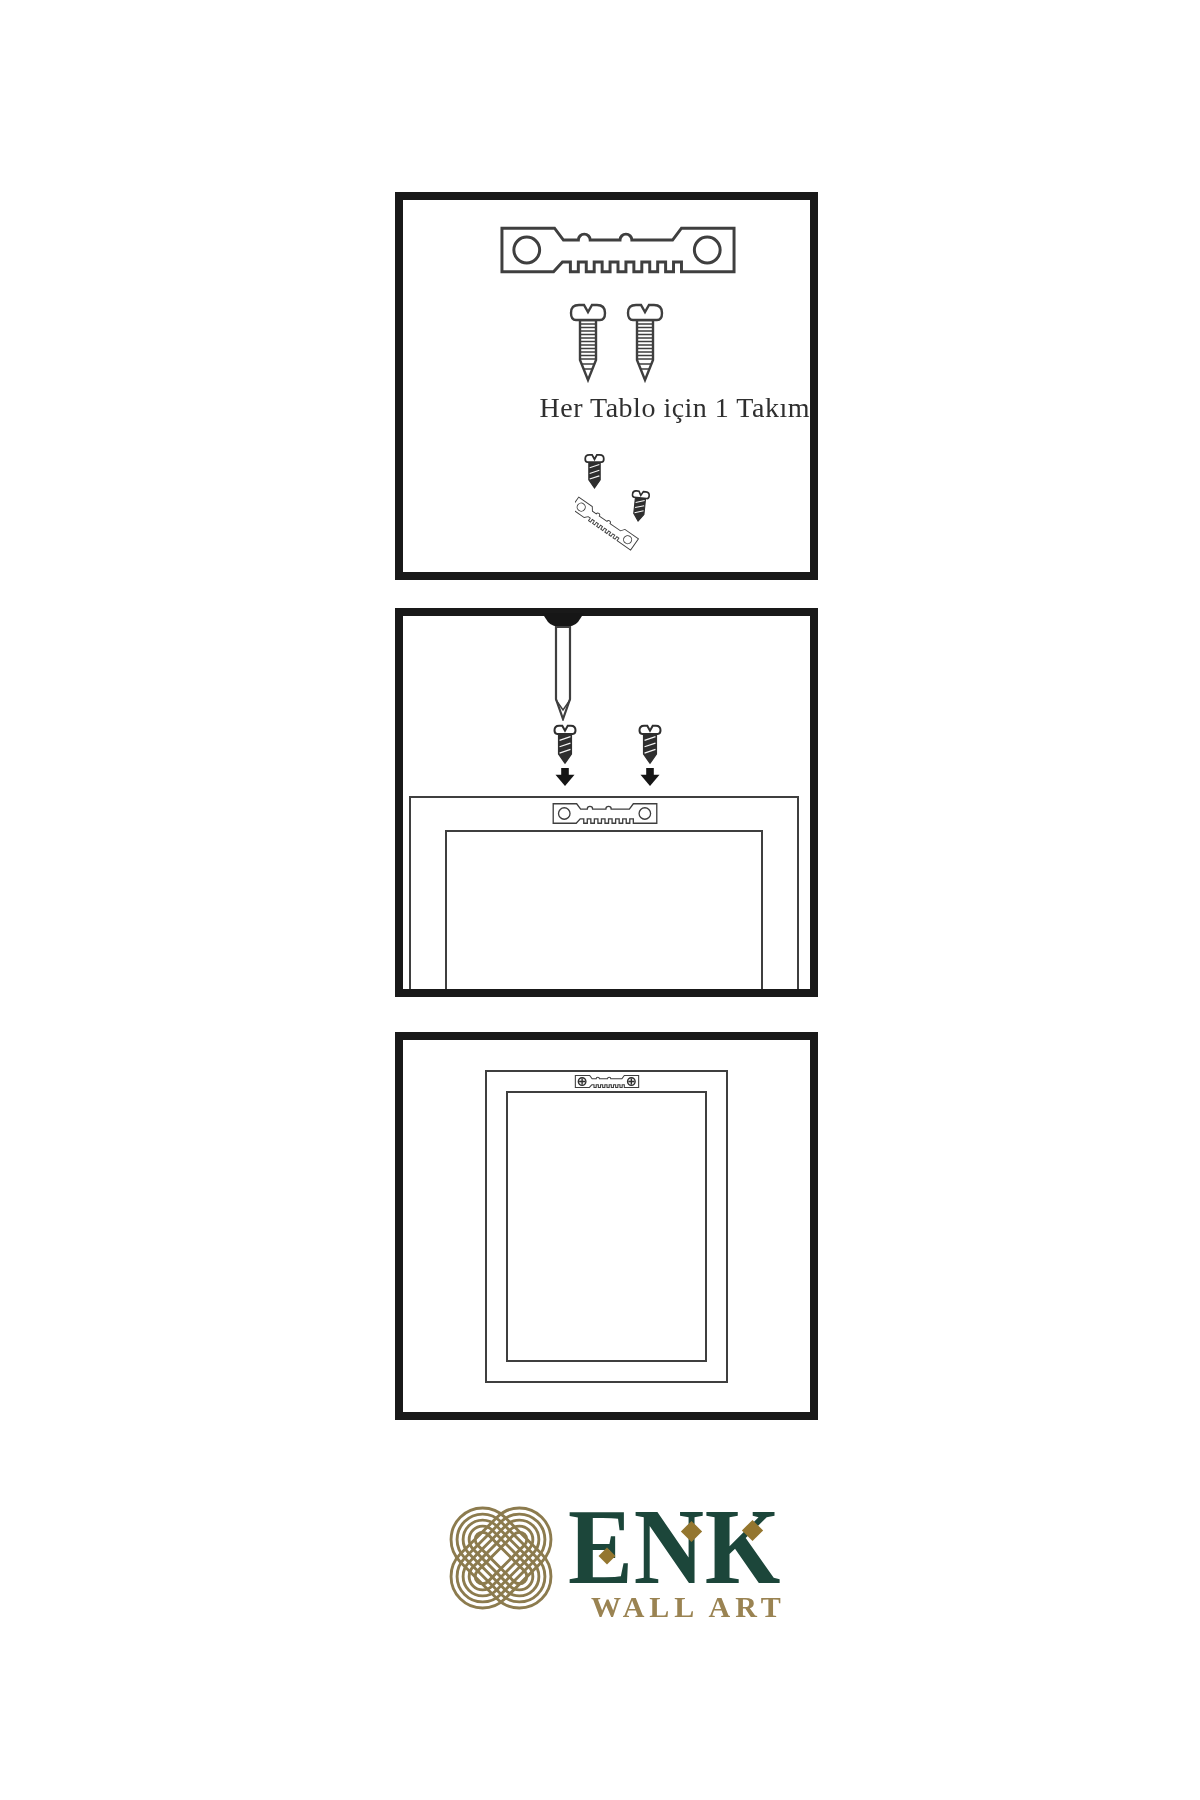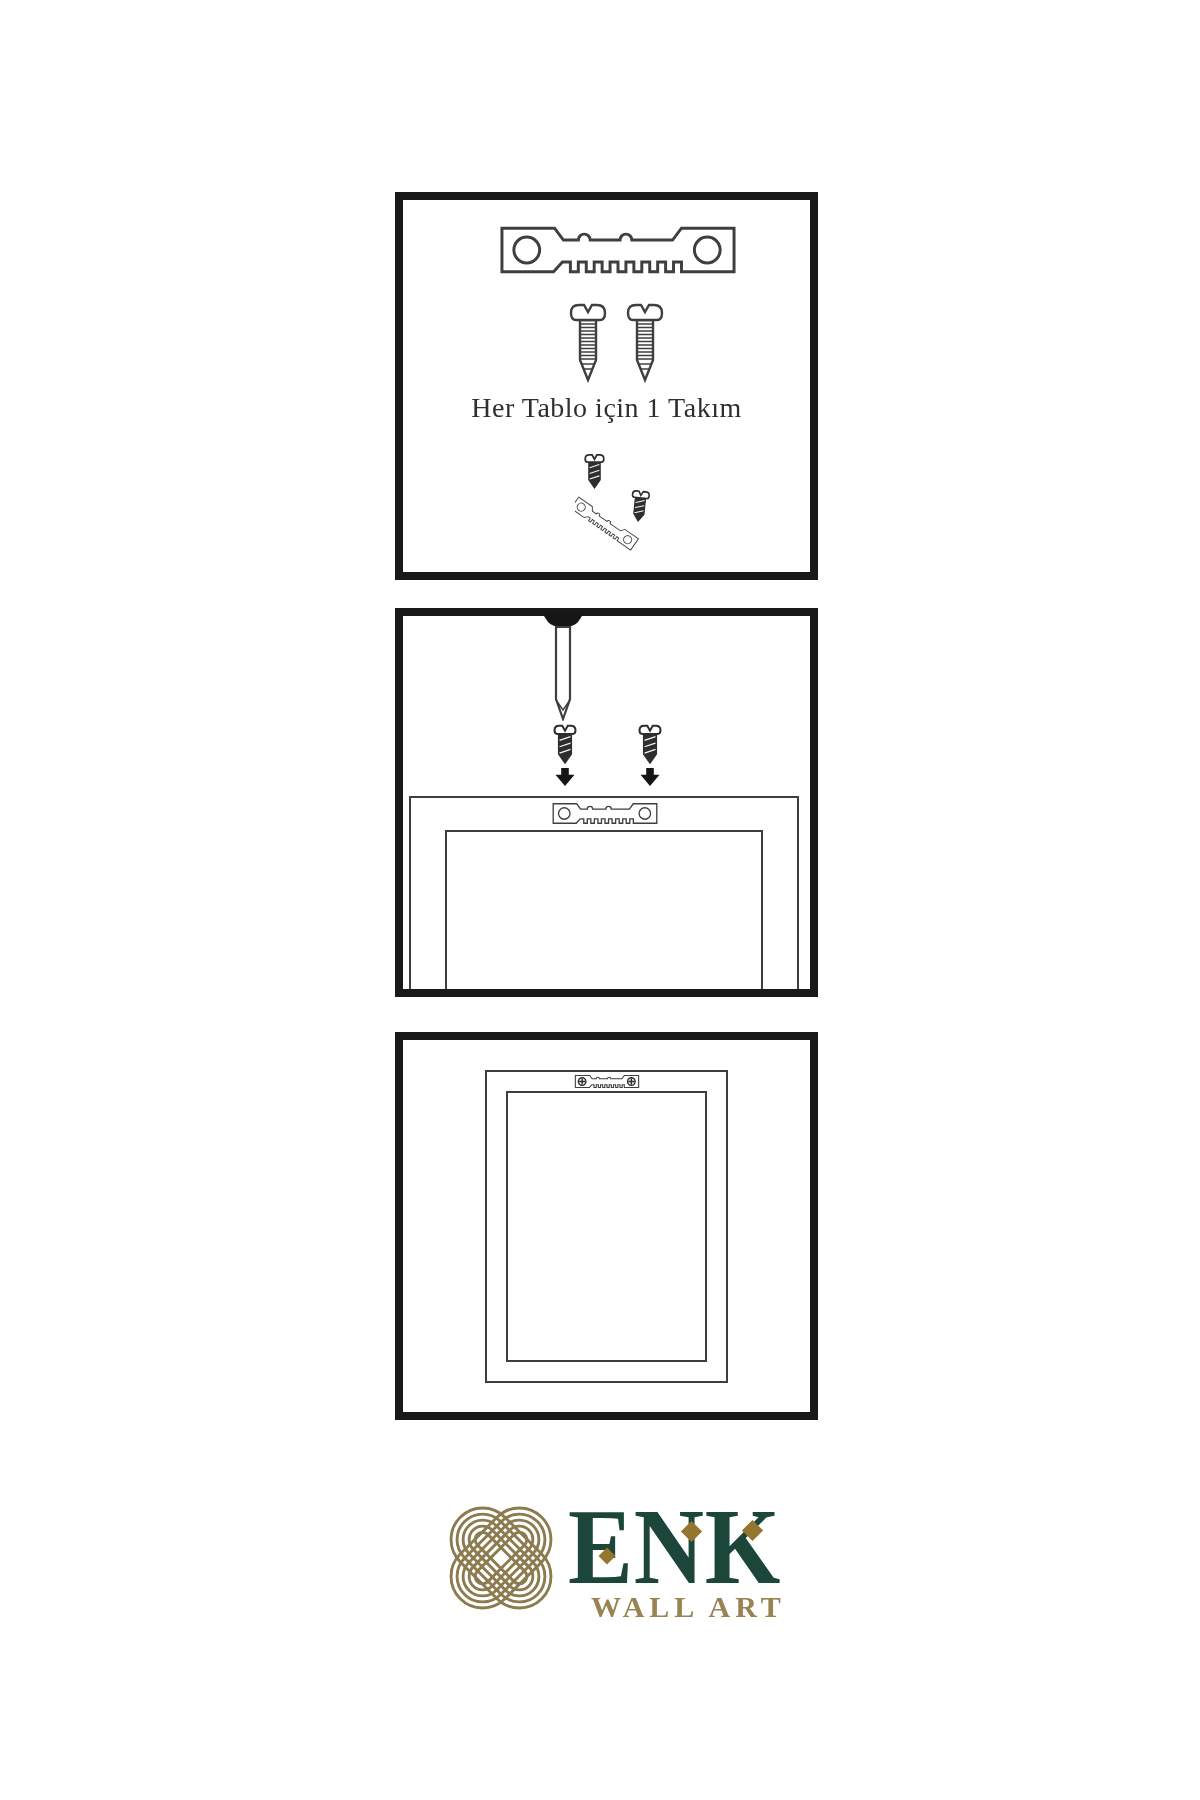--- a/index.html
+++ b/index.html
@@ -3,21 +3,21 @@
 <meta charset="utf-8">
 <style>
   html,body{margin:0;padding:0;background:#ffffff;}
   #canvas{position:relative;width:1200px;height:1800px;background:#ffffff;overflow:hidden;
           font-family:"Liberation Serif","DejaVu Serif",serif;}
   .abs{position:absolute;}
   .panel{position:absolute;left:395px;width:423px;border:8px solid #191919;background:#ffffff;box-sizing:border-box;}
   #panel-kit{top:192px;height:388px;}
   #panel-mounting{top:608px;height:389px;}
   #panel-mounted{top:1032px;height:388px;}
-  .caption{position:absolute;left:0;top:192px;width:100%;text-align:center;
+  .caption{position:absolute;left:0;top:192px;width:100%;text-align:right;
            font-size:28px;letter-spacing:0.5px;color:#2f2f2f;}
   .frame-rect{position:absolute;box-sizing:border-box;background:#ffffff;}
   .fr-outer2{left:6px;top:180px;width:390px;height:193px;border:2px solid #3f3f3f;border-bottom:none;}
   .fr-inner2{left:42px;top:214px;width:318px;height:159px;border:2px solid #3f3f3f;border-bottom:none;}
   .fr-outer3{left:82px;top:30px;width:243px;height:313px;border:2px solid #3f3f3f;}
   .fr-inner3{left:103px;top:51px;width:201px;height:271px;border:2px solid #3f3f3f;}
   .diamond{position:absolute;background:#94762f;transform:rotate(45deg);}
   #logo-brand{position:absolute;left:568px;top:1493px;font-size:108px;line-height:1;font-weight:700;
               color:#1c463a;letter-spacing:1px;transform:scaleX(0.9);transform-origin:left top;}
   #logo-tagline{position:absolute;left:570px;top:1592px;font-size:30px;line-height:1;font-weight:700;

